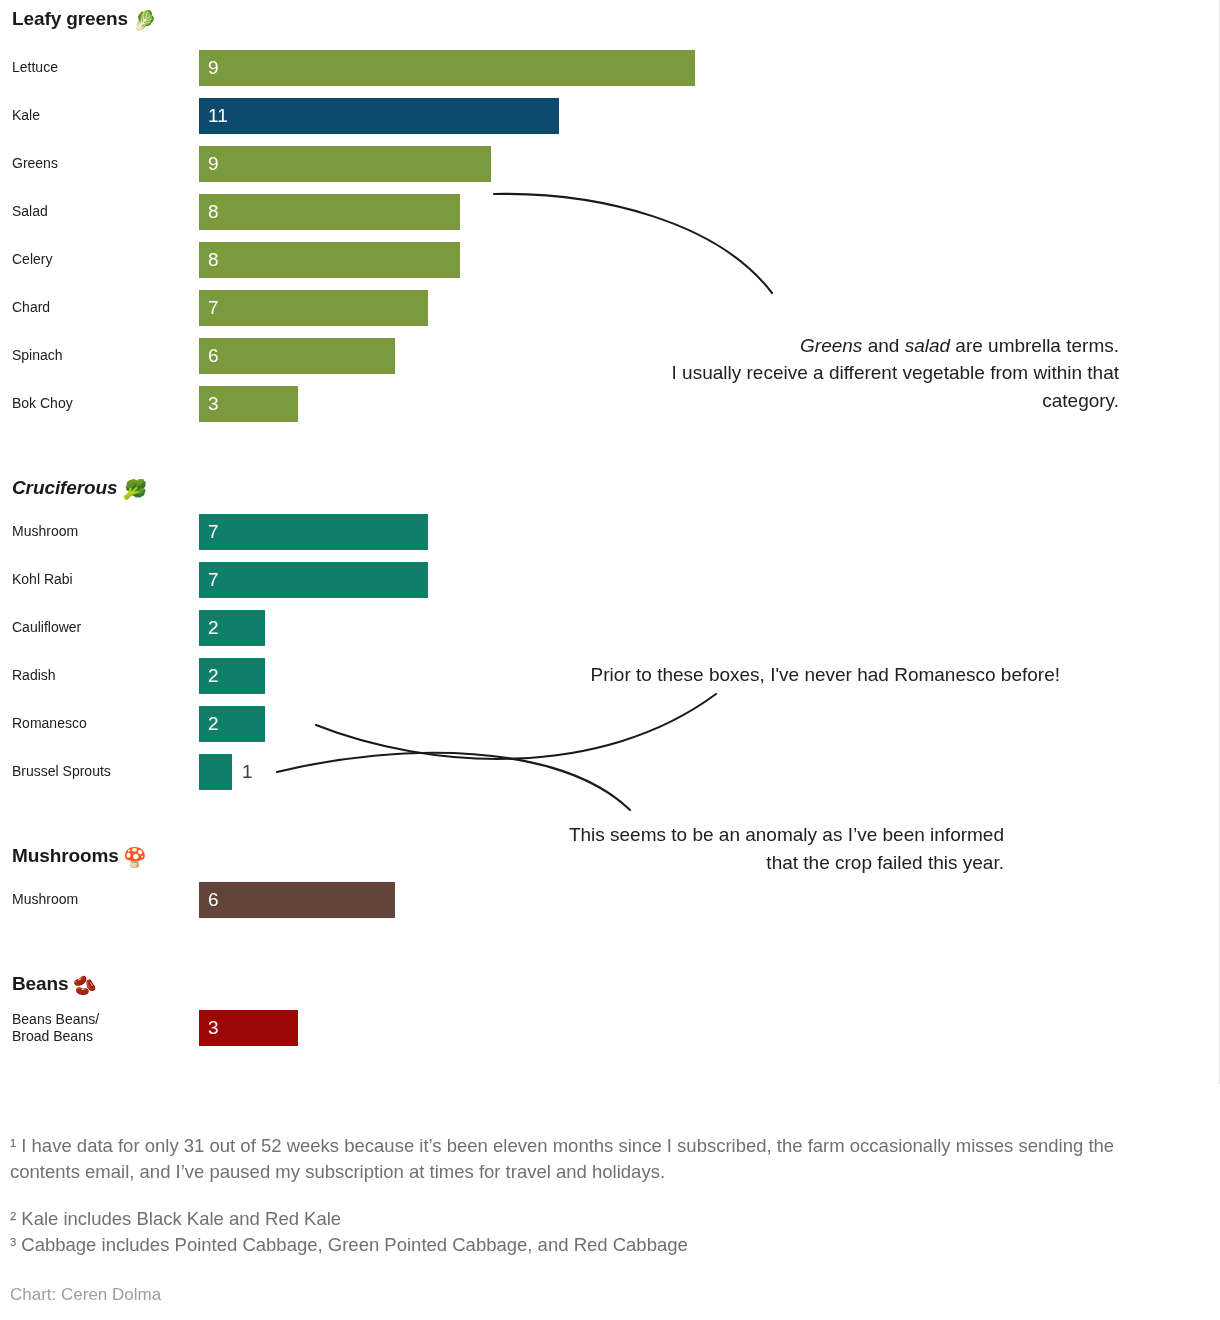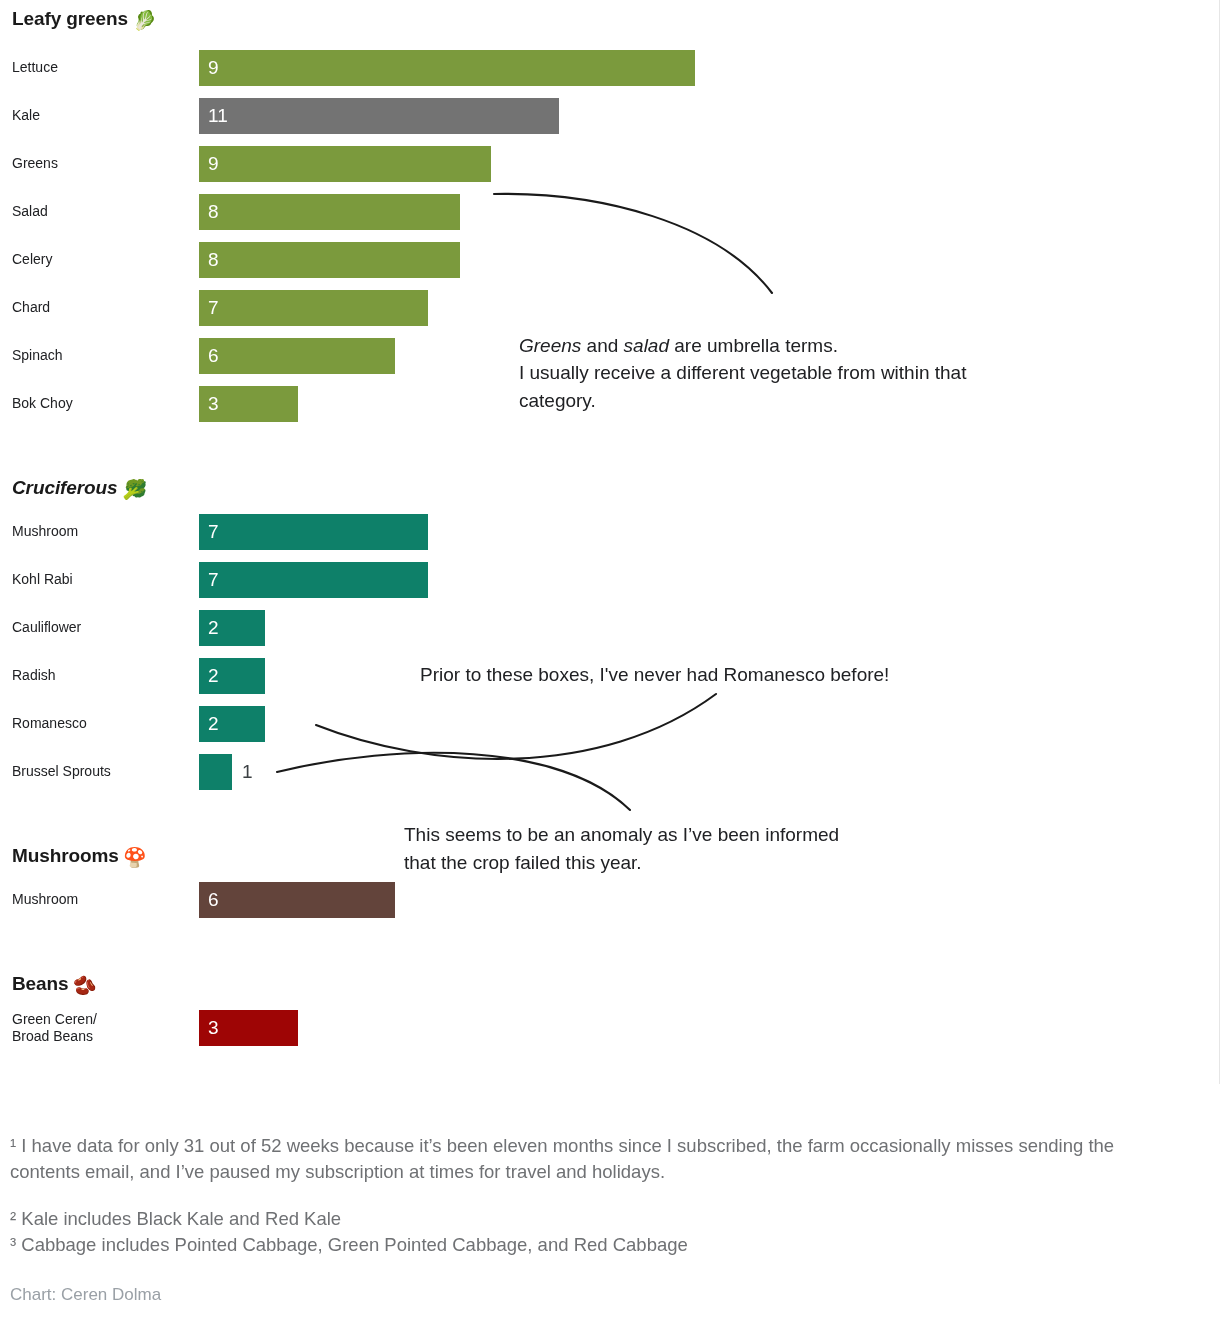--- a/index.html
+++ b/index.html
@@ -87,20 +87,21 @@
     color: #3c4043;
   }
 
   
   .annotation {
     position: absolute;
     font-size: 19px;
     color: #202124;
     line-height: 1.45;
     white-space: pre-line;
+    text-align: right;
   }
   .annotation em { font-style: italic; }
 
   svg.curves {
     position: absolute;
     left: 0;
     top: 0;
     width: 1220px;
     height: 1320px;
     pointer-events: none;
@@ -135,21 +136,21 @@
 
   <div class="row" style="top:44px;">
     <div class="row-label">Lettuce</div>
     <div class="bar" style="left:199px;width:496px;background:#7b9a3d;">
       <span class="bar-value">9</span>
     </div>
   </div>
 
   <div class="row" style="top:92px;">
     <div class="row-label">Kale</div>
-    <div class="bar" style="left:199px;width:360px;background:#737373;">
+    <div class="bar" style="left:199px;width:360px;background:#0c4a6e;">
       <span class="bar-value">11</span>
     </div>
   </div>
 
   <div class="row" style="top:140px;">
     <div class="row-label">Greens</div>
     <div class="bar" style="left:199px;width:292px;background:#7b9a3d;">
       <span class="bar-value">9</span>
     </div>
   </div>
@@ -243,21 +244,21 @@
     <div class="bar" style="left:199px;width:196px;background:#63443b;">
       <span class="bar-value">6</span>
     </div>
   </div>
 
   <div class="group-header" style="top:973px;">
     <span>Beans</span><span class="emoji">🫘</span>
   </div>
 
   <div class="row" style="top:1004px;">
-    <div class="row-label two-line">Green Ceren/
+    <div class="row-label two-line">Beans Beans/
 Broad Beans</div>
     <div class="bar" style="left:199px;width:99px;background:#9e0505;">
       <span class="bar-value">3</span>
     </div>
   </div>
 
   <svg class="curves" viewBox="0 0 1220 1320">
     <path d="M 494 194 C 600 192 718 222 772 293" fill="none" stroke="#1a1a1a" stroke-width="2.1" stroke-linecap="round"></path>
     <path d="M 277 772 C 400 742 560 742 630 810" fill="none" stroke="#1a1a1a" stroke-width="2.1" stroke-linecap="round"></path>
     <path d="M 316 725 C 430 770 600 780 716 694" fill="none" stroke="#1a1a1a" stroke-width="2.1" stroke-linecap="round"></path>

